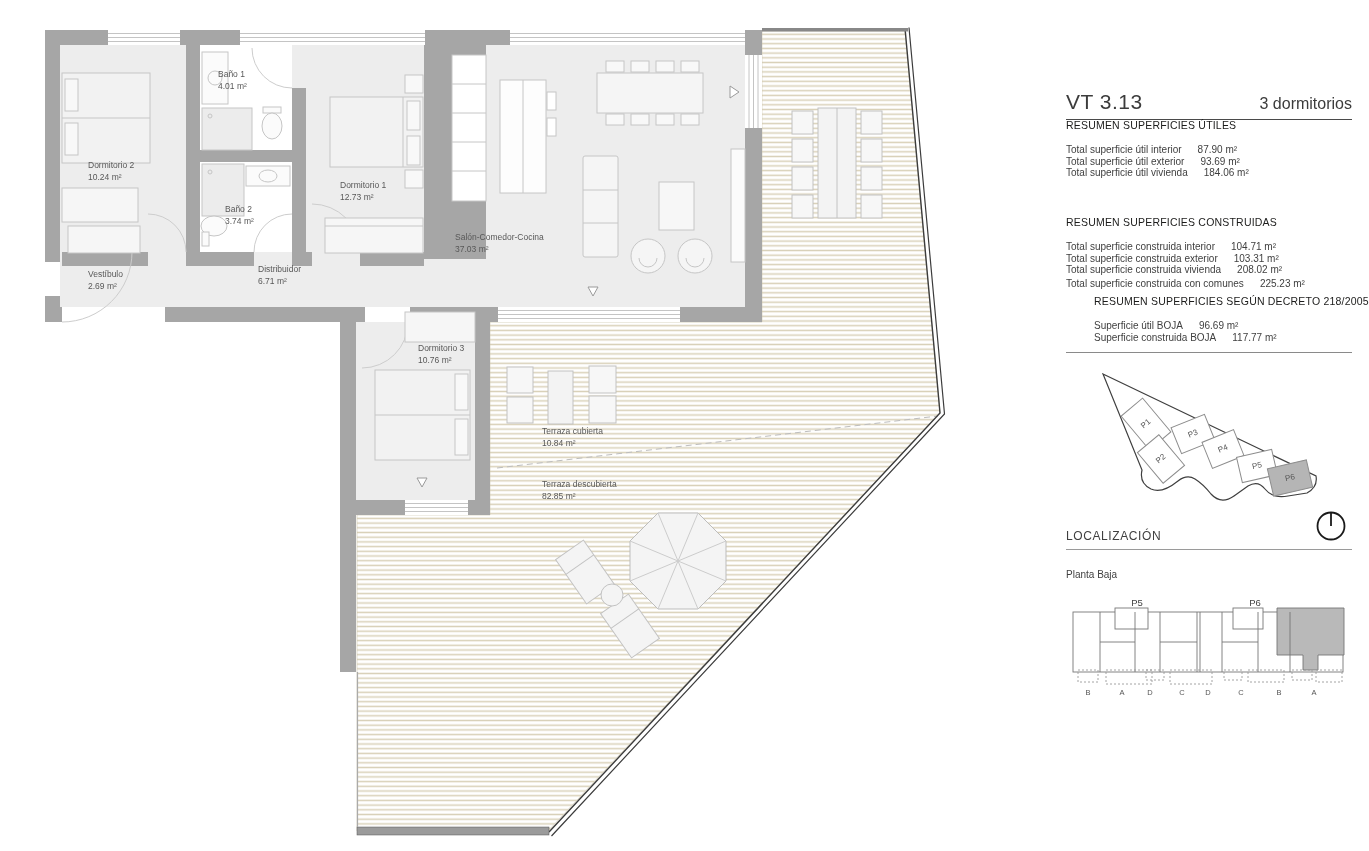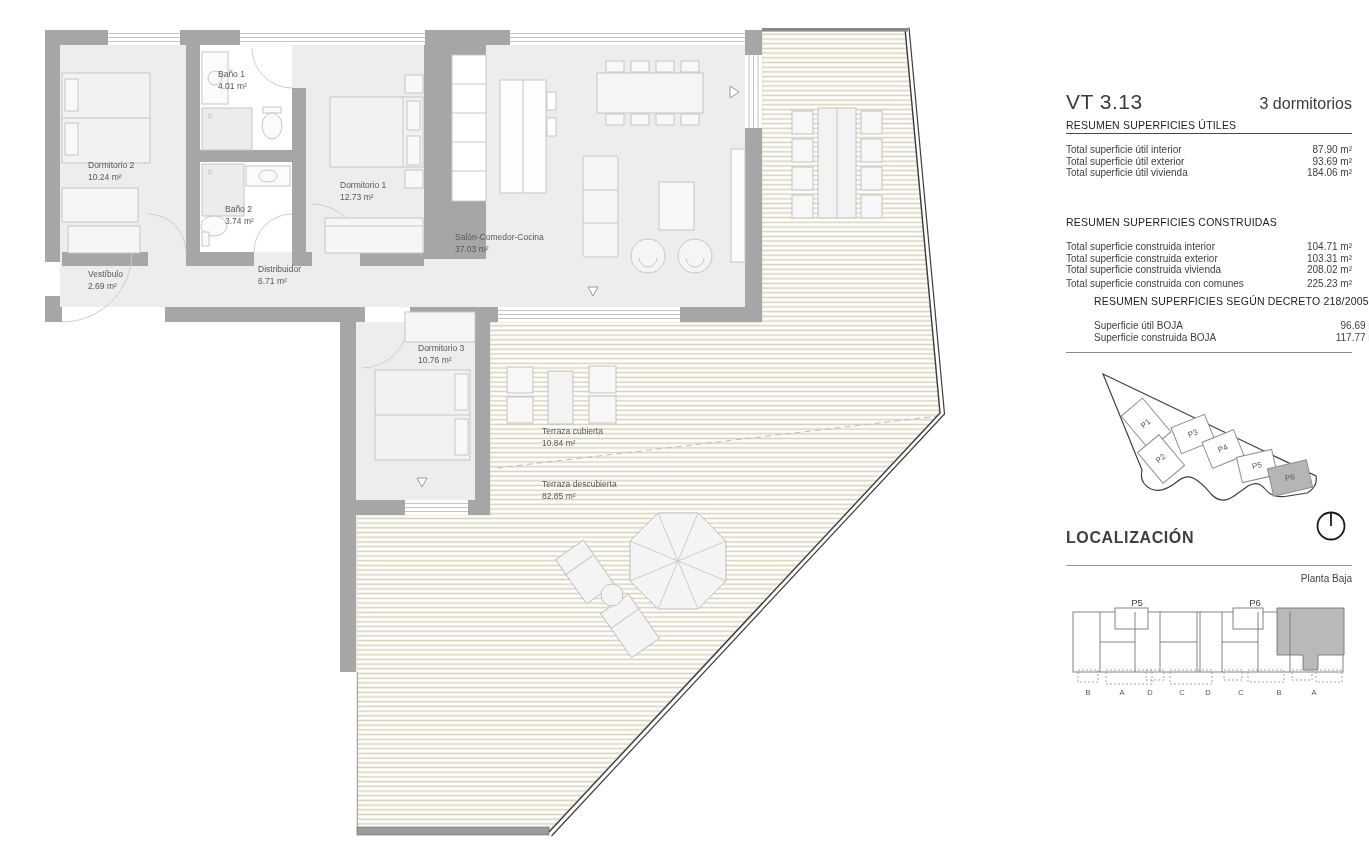--- a/index.html
+++ b/index.html
@@ -2,33 +2,33 @@
 <html><head>
 <meta charset="utf-8">
 <style>
   html,body{margin:0;padding:0;background:#ffffff;}
   body{width:1369px;height:851px;position:relative;overflow:hidden;
        font-family:"Liberation Sans", sans-serif;color:#3f3f3f;}
   #plan-svg{position:absolute;left:0;top:0;}
   
   .panel{position:absolute;left:1066px;top:0;width:286px;}
   .title-block{position:absolute;top:90px;left:0;width:100%;
-               border-bottom:1px solid #4a4a4a;padding-bottom:19px;
+               border-bottom:1px solid #4a4a4a;padding-bottom:5px;
                display:flex;align-items:baseline;justify-content:space-between;}
   .title-code{font-size:21px;letter-spacing:.5px;color:#3c3c3c;font-weight:400;}
   .title-type{font-size:16px;color:#3c3c3c;}
   .sec{position:absolute;left:0;width:100%;}
   .sec-title{font-size:10.5px;font-weight:normal;color:#1c1c1b;letter-spacing:.2px;margin-bottom:13px;}
-  .row{display:flex;justify-content:space-between;font-size:10px;color:#3f3f3f;line-height:11.6px;}
+  .row{display:flex;justify-content:flex-start;font-size:10px;color:#3f3f3f;line-height:11.6px;gap:16px;}
   .row.gap{margin-top:2px;}
   .rule2{position:absolute;top:352px;left:0;width:100%;border-bottom:1px solid #8a8a8a;}
   .loc-block{position:absolute;top:529px;left:0;width:100%;}
-  .loc-title{font-size:16px;color:#3f3f3f;letter-spacing:.6px;
-             border-bottom:1px solid #9a9a9a;padding-bottom:18px;font-weight:bold;}
-  .loc-value{font-size:10px;color:#3f3f3f;margin-top:7px;text-align:right;}
+  .loc-title{font-size:12px;color:#3f3f3f;letter-spacing:.6px;
+             border-bottom:1px solid #9a9a9a;padding-bottom:6px;}
+  .loc-value{font-size:10px;color:#3f3f3f;margin-top:19px;}
   text{font-family:"Liberation Sans", sans-serif;}
   .rm{font-size:8.5px;fill:#585858;}
   .pl{font-size:8px;fill:#555;}
   .lt{font-size:7.5px;fill:#555;}
   .bk{font-size:9.5px;fill:#444;}
 </style>
 </head>
 <body>
 
 <svg id="plan-svg" width="1369" height="851" viewBox="0 0 1369 851">

